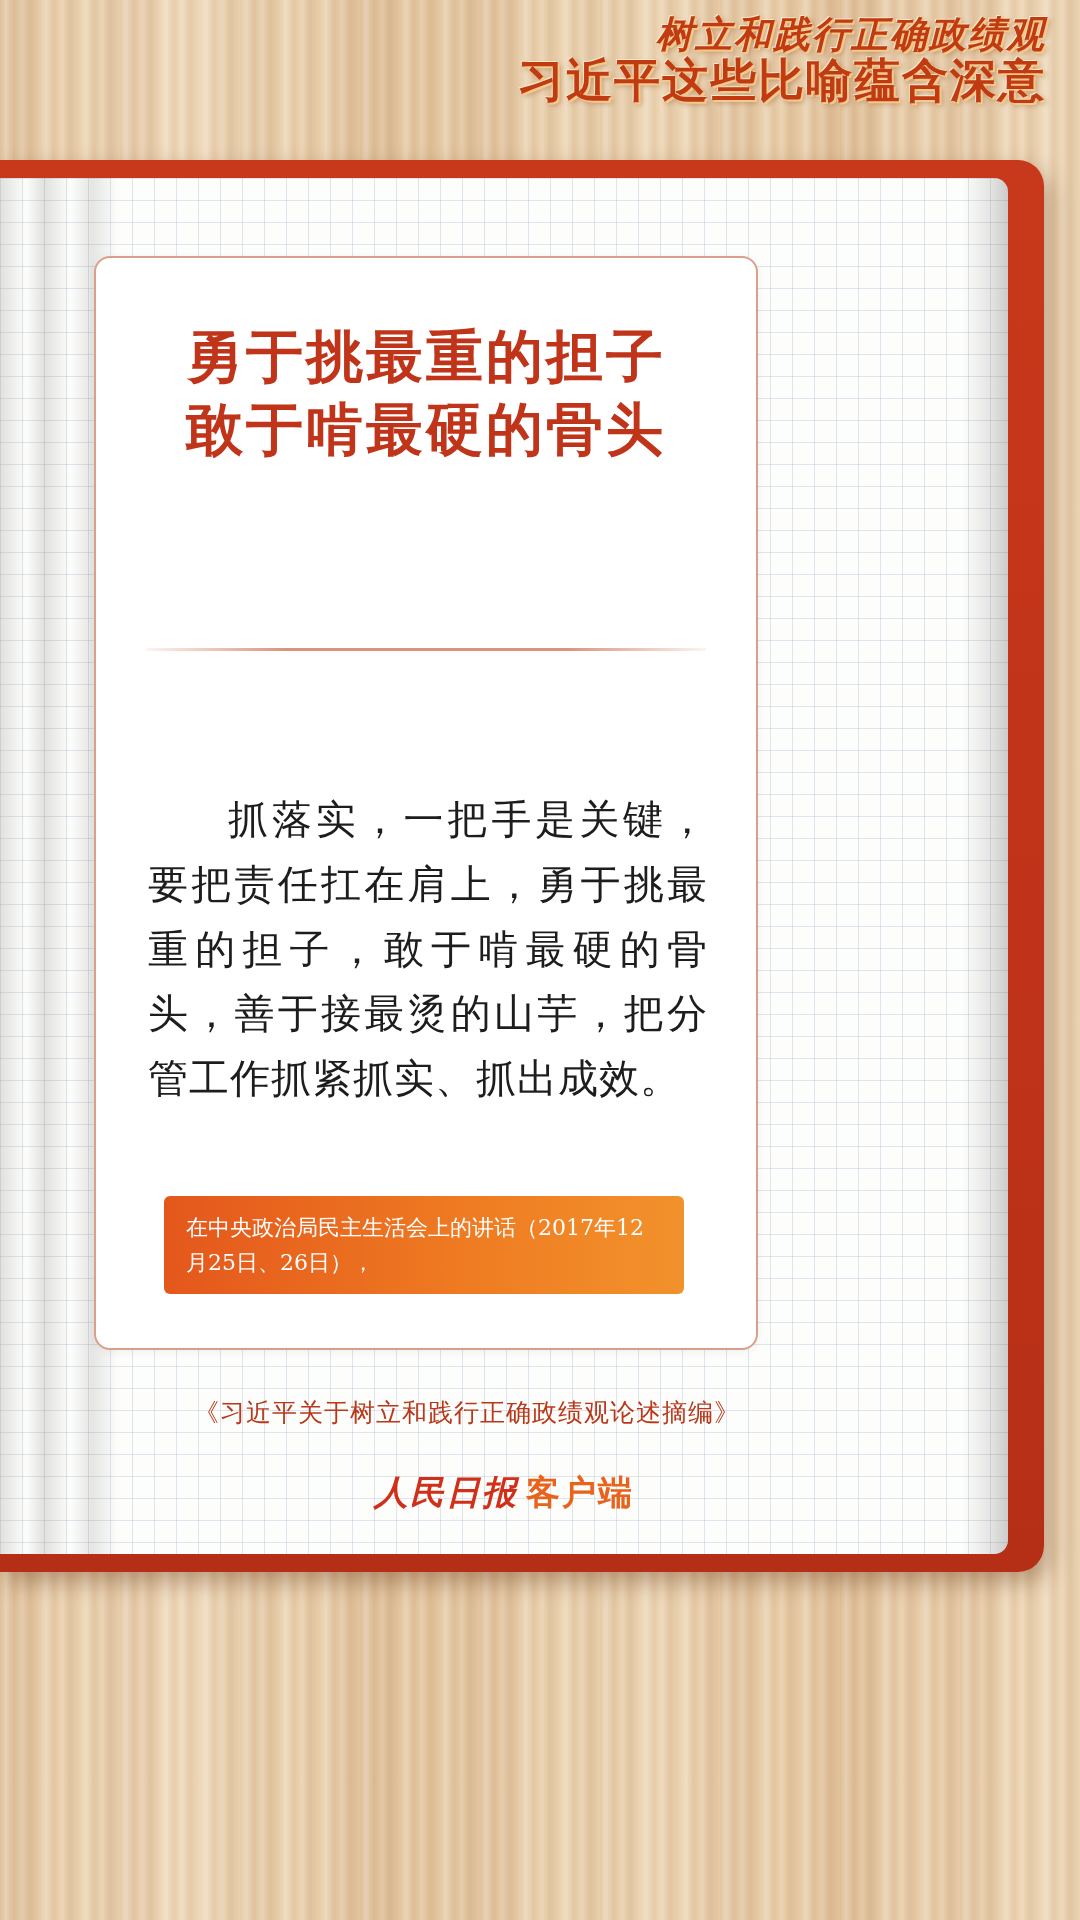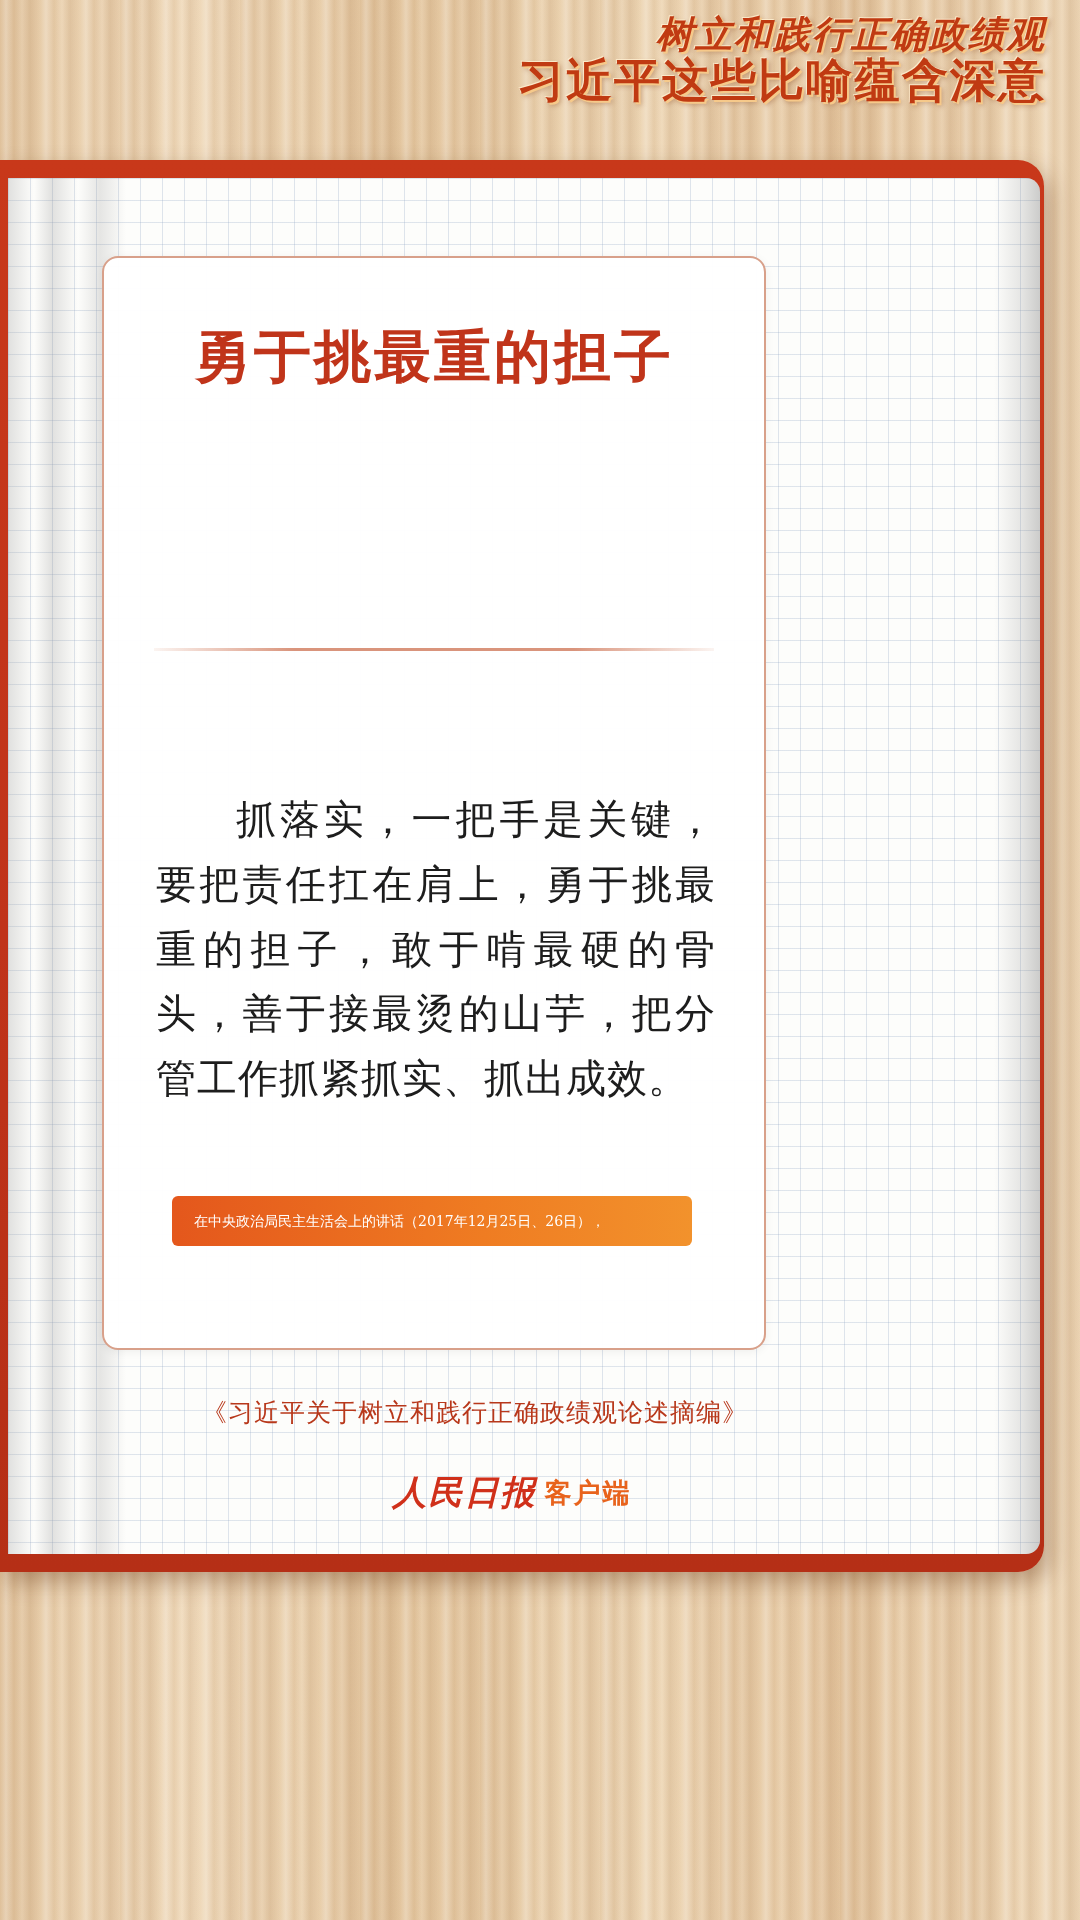--- a/index.html
+++ b/index.html
@@ -74,28 +74,27 @@
     left: 0px;
     top: 0px;
     width: 1044px;
     height: 1412px;
     background: linear-gradient(180deg, #c8381a 0%, #c0331a 55%, #b52f16 100%);
     border-radius: 0 26px 26px 0;
     box-shadow: 6px 10px 22px rgba(90,40,10,0.35);
   }
   .paper {
     position: absolute;
-    left: 8px;
+    left: 0px;
     top: 18px;
     width: 1008px;
     height: 1376px;
     background: #fdfdfb;
     border-radius: 0 14px 14px 0;
     overflow: hidden;
-    padding-left: 24px;
   }
   
   .paper::before {
     content: "";
     position: absolute;
     inset: 0;
     background-image:
       linear-gradient(to right, rgba(150,170,200,0.30) 1px, transparent 1px),
       linear-gradient(to bottom, rgba(150,170,200,0.30) 1px, transparent 1px);
     background-size: 22px 22px;
@@ -176,21 +175,21 @@
     position: absolute;
     left: 68px;
     top: 938px;
     width: 520px;
     padding: 14px 22px;
     box-sizing: border-box;
     background: linear-gradient(90deg, #e4571c 0%, #ef7c22 60%, #f2922c 100%);
     border-radius: 6px;
     color: #ffffff;
     font-family: "DejaVu Serif", "Liberation Serif", serif;
-    font-size: 14px;
+    font-size: 22px;
     line-height: 1.6;
   }
 
   
   .book-ref {
     position: absolute;
     left: 0;
     top: 1218px;
     width: 934px;
     text-align: center;
@@ -215,21 +214,21 @@
     font-style: italic;
     font-size: 34px;
     color: #d0301a;
     letter-spacing: 2px;
     vertical-align: middle;
     text-align: right;
   }
   .logo-app {
     font-family: Liberation Serif, serif;
     font-weight: bold;
-    font-size: 27px;
+    font-size: 34px;
     color: #e8631c;
     letter-spacing: 2px;
     margin-left: 8px;
     vertical-align: middle;
   }
 </style>
 </head>
 <body>
 
 <div class="poster">
@@ -243,20 +242,21 @@
 
   <div class="card-shadow">
     <div class="red-frame">
       <div class="paper">
         <div class="paper-binding"></div>
         <div class="paper-right-edge"></div>
 
         <div class="quote-panel">
           <div class="quote-headline">
             <div>勇于挑最重的担子</div>
+            <div>敢于啃最硬的骨头</div>
           </div>
 
           <div class="divider"></div>
 
           <div class="quote-body">抓落实，一把手是关键，要把责任扛在肩上，勇于挑最重的担子，敢于啃最硬的骨头，善于接最烫的山芋，把分管工作抓紧抓实、抓出成效。</div>
 
           <div class="source-badge">
             <div>在中央政治局民主生活会上的讲话（2017年12月25日、26日），</div>
           </div>
         </div>

